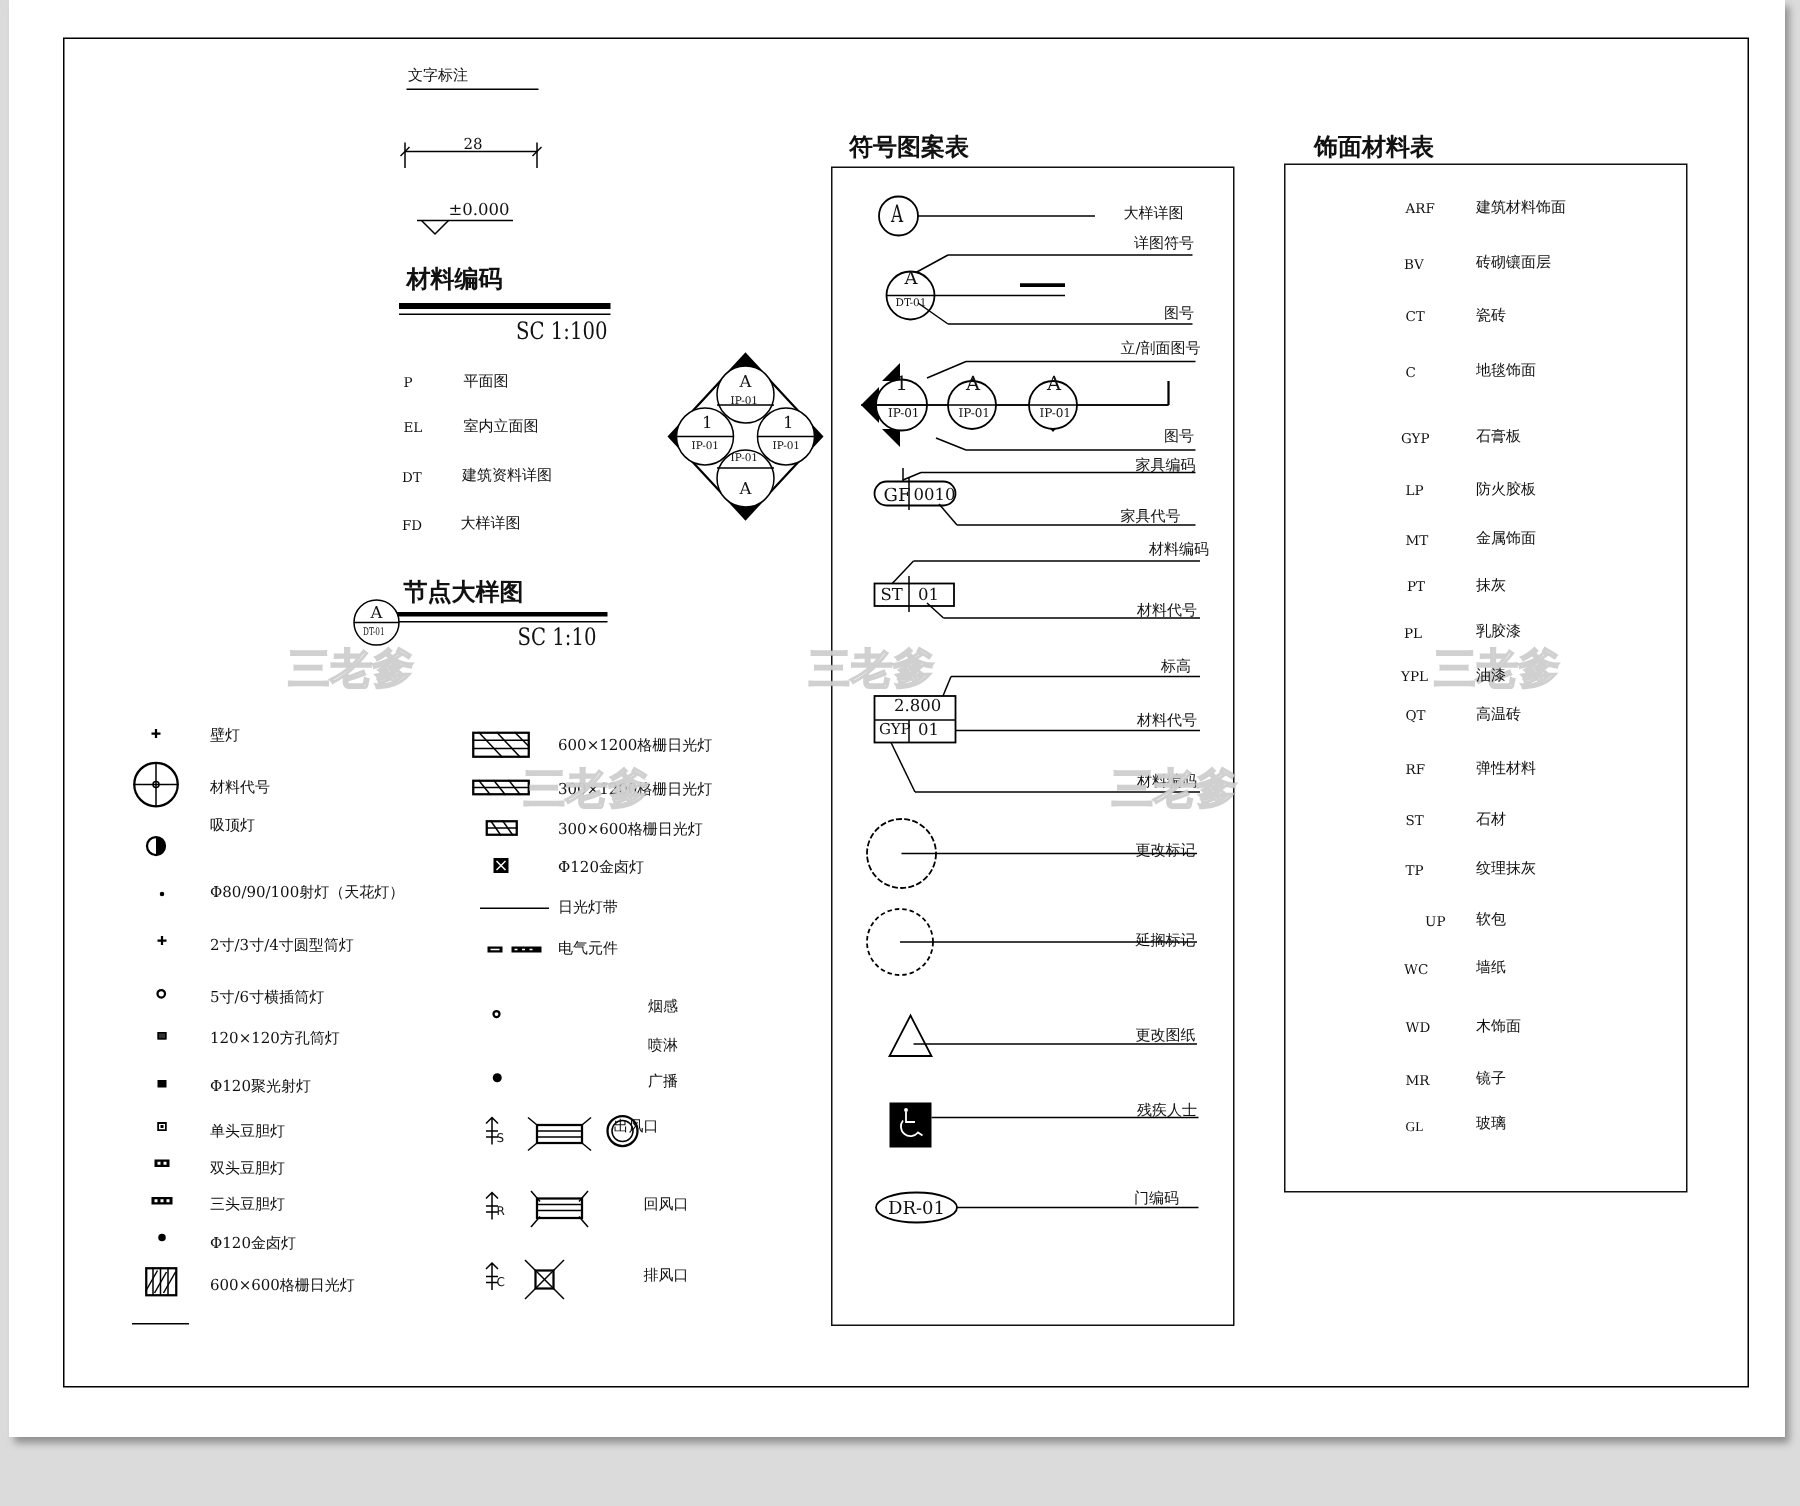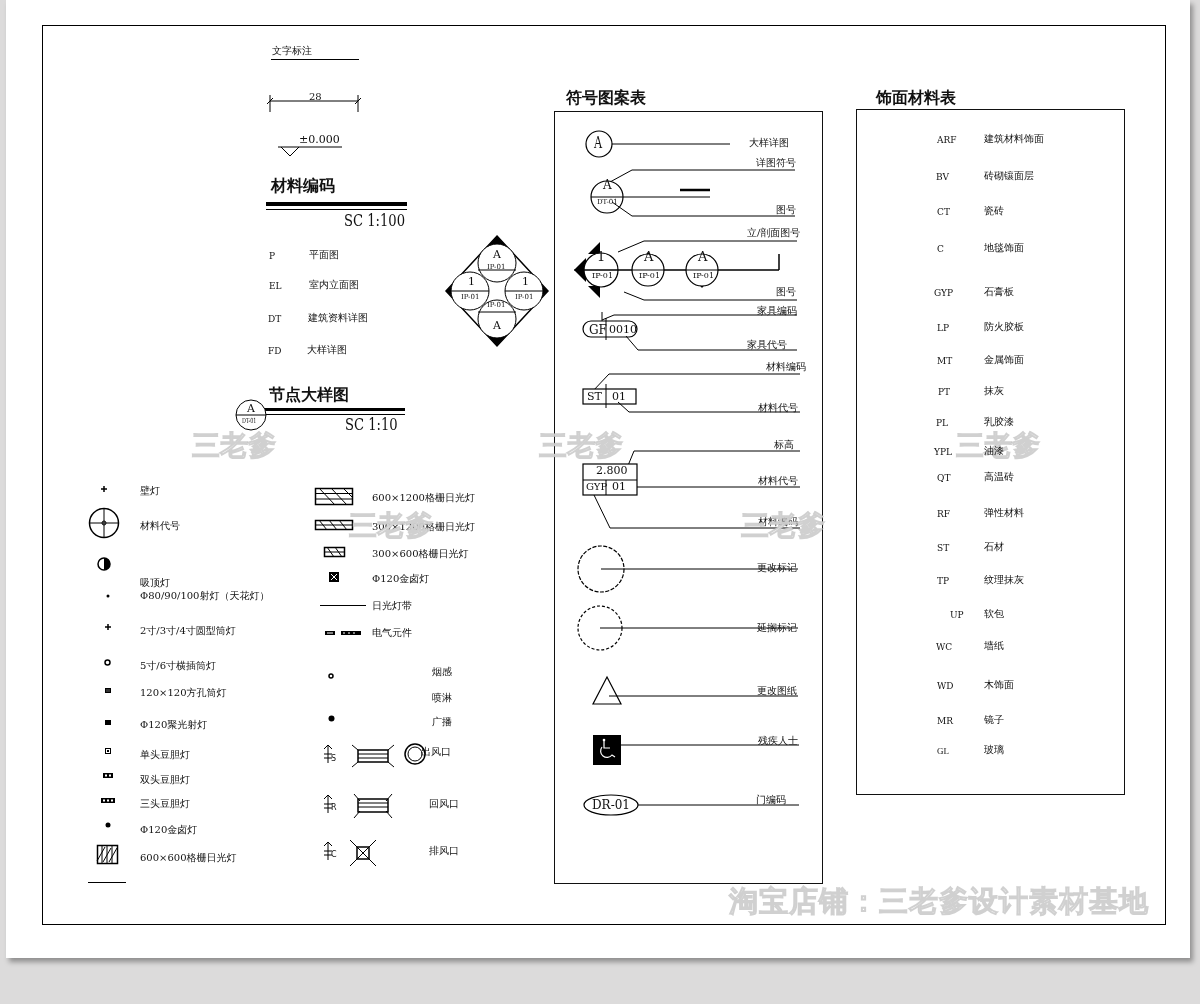--- a/index.html
+++ b/index.html
@@ -116,21 +116,21 @@
     <line x1="1" y1="16" x2="31" y2="16" stroke="#000"></line>
       <line x1="16" y1="1" x2="16" y2="31" stroke="#000"></line>
     <circle cx="16" cy="16" r="2" fill="none" stroke="#000"></circle>
   </svg>
   <span class="t" style="left:134px;top:521px;">材料代号</span>
 
   <svg style="left:91px;top:557px;" width="14" height="14">
     <circle cx="7" cy="7" r="6" fill="#fff" stroke="#000" stroke-width="1.5"></circle>
     <path d="M7,1 A6,6 0 0 1 7,13 Z" fill="#000"></path>
   </svg>
-  <span class="t" style="left:134px;top:578px;">吸顶灯</span>
+  <span class="t" style="left:134px;top:546px;">吸顶灯</span>
 
   <svg style="left:100px;top:594px;" width="4" height="4">
       <circle cx="2" cy="2" r="1.5" fill="#000"></circle>
     </svg>
   <span class="t" style="left:134px;top:591px;">Φ80/90/100射灯（天花灯）</span>
 
   <svg style="left:99px;top:624px;" width="6" height="6">
       <path d="M3,0 L3,6 M0,3 L6,3" stroke="#000" stroke-width="1.5"></path>
     </svg>
   <span class="t" style="left:134px;top:626px;">2寸/3寸/4寸圆型筒灯</span>
@@ -248,21 +248,21 @@
       <line x1="6" y1="13" x2="36" y2="13" stroke="#000"></line>
     <line x1="0" y1="0" x2="6" y2="5" stroke="#000"></line>
       <line x1="42" y1="0" x2="36" y2="5" stroke="#000"></line>
     <line x1="0" y1="22" x2="6" y2="17" stroke="#000"></line>
       <line x1="42" y1="22" x2="36" y2="17" stroke="#000"></line>
   </svg>
   <svg style="left:398px;top:743px;" width="22" height="22">
     <circle cx="11" cy="11" r="10" fill="none" stroke="#000" stroke-width="1.5"></circle>
       <circle cx="11" cy="11" r="7" fill="none" stroke="#000"></circle>
   </svg>
-  <span class="t" style="left:415px;top:747px;">出风口</span>
+  <span class="t" style="left:403px;top:747px;">出风口</span>
 
   <svg style="left:317px;top:795px;" width="16" height="20">
     <path d="M5,0 L5,18 M1,4 L5,0 L9,4 M1,9 L9,9 M1,13 L9,13" stroke="#000" fill="none"></path>
   </svg>
   <span class="t" style="left:325px;top:804px;font-size:8px;font-family:'DejaVu Sans',sans-serif;">R</span>
   <svg style="left:346px;top:794px;" width="42" height="24">
     <rect x="6" y="5" width="30" height="13" fill="#fff" stroke="#000" stroke-width="1.5"></rect>
     <line x1="6" y1="9" x2="36" y2="9" stroke="#000"></line>
       <line x1="6" y1="13" x2="36" y2="13" stroke="#000"></line>
     <line x1="2" y1="0" x2="8" y2="7" stroke="#000"></line>
@@ -417,21 +417,20 @@
   <span class="title" style="left:870px;top:90px;">饰面材料表</span>
   <div class="panel" style="left:850px;top:109px;width:269px;height:686px;"></div>
 
   <div id="mat-rows"></div>
 
   <span class="watermark" style="left:186px;top:432px;font-size:28px;">三老爹</span>
   <span class="watermark" style="left:533px;top:432px;font-size:28px;">三老爹</span>
   <span class="watermark" style="left:343px;top:512px;font-size:28px;">三老爹</span>
   <span class="watermark" style="left:735px;top:512px;font-size:28px;">三老爹</span>
   <span class="watermark" style="left:950px;top:432px;font-size:28px;">三老爹</span>
-  <span class="watermark" style="left:723px;top:887px;font-size:29px;letter-spacing:1px;">淘宝店铺：三老爹设计素材基地</span>
 <span class="t code" style="left: 931px; top: 136px;">ARF</span>
     <span class="t" style="left: 978px; top: 134px;">建筑材料饰面</span>
     <span class="t code" style="left: 930px; top: 173px;">BV</span>
     <span class="t" style="left: 978px; top: 171px;">砖砌镶面层</span>
     <span class="t code" style="left: 931px; top: 208px;">CT</span>
     <span class="t" style="left: 978px; top: 206px;">瓷砖</span>
     <span class="t code" style="left: 931px; top: 245px;">C</span>
     <span class="t" style="left: 978px; top: 243px;">地毯饰面</span>
     <span class="t code" style="left: 928px; top: 289px;">GYP</span>
     <span class="t" style="left: 978px; top: 287px;">石膏板</span>

